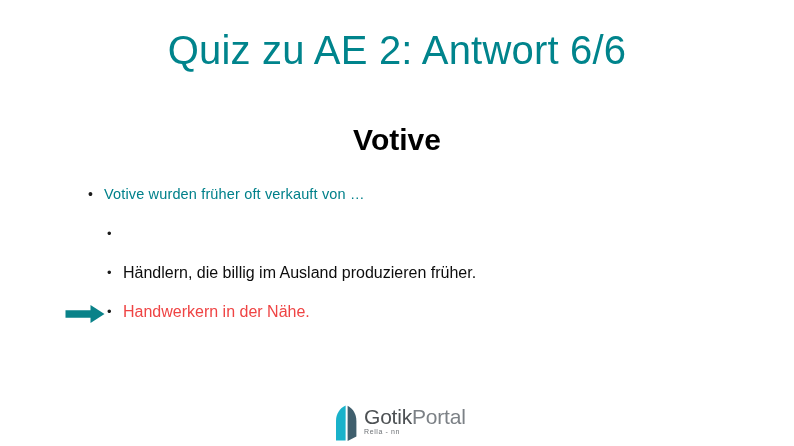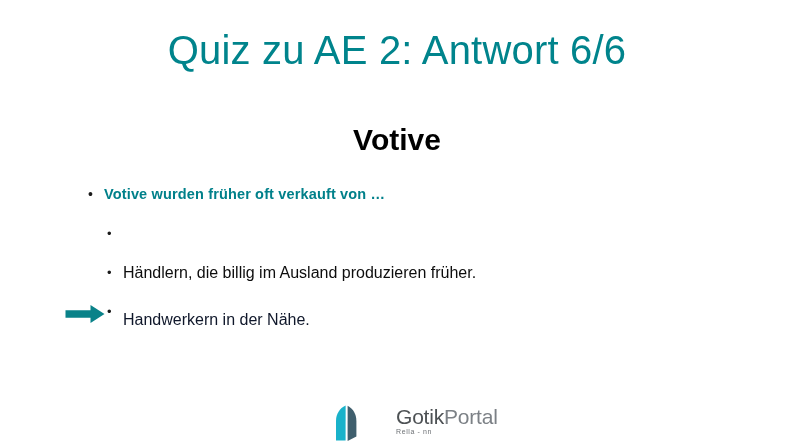--- a/index.html
+++ b/index.html
@@ -96,34 +96,33 @@
 
   .bullet-text {
     flex: 0 1 auto;
     font-size: 15.5px;
     line-height: 21px;
     white-space: nowrap;
   }
 
   .level-1 .bullet-text {
     color: #00808a;
-    font-weight: bold;
+    font-weight: normal;
     font-size: 14.5px;
     letter-spacing: 0.15px;
   }
 
   .level-2 .bullet-text {
     color: #0d0d0d;
     font-weight: 400;
     font-size: 16px;
   }
 
   .level-2.answer .bullet-text {
-    color: #0f172a;
-    margin-top: 8px;
+    color: #ef4444;
   }
 
   
   .arrow-pointer {
     position: absolute;
     left: 64px;
     top: 3px;
     width: 42px;
     height: 20px;
     pointer-events: none;
@@ -144,21 +143,20 @@
     flex: 0 0 auto;
     width: 26px;
     height: 36px;
     margin-right: 4px;
   }
 
   .logo-wordmark {
     flex: 0 0 auto;
     position: relative;
     padding-top: 1px;
-    margin-left: 32px;
   }
 
   .logo-name {
     font-size: 21px;
     line-height: 22px;
     color: #5b5f63;
     font-weight: 400;
     letter-spacing: -0.2px;
     white-space: nowrap;
   }

